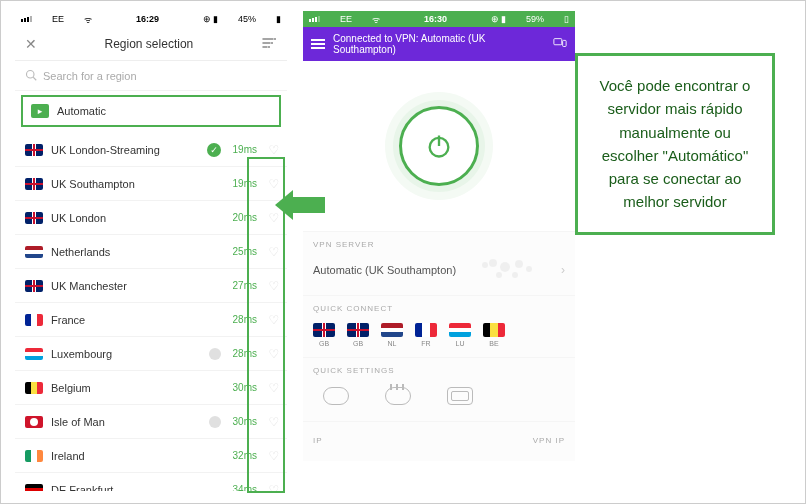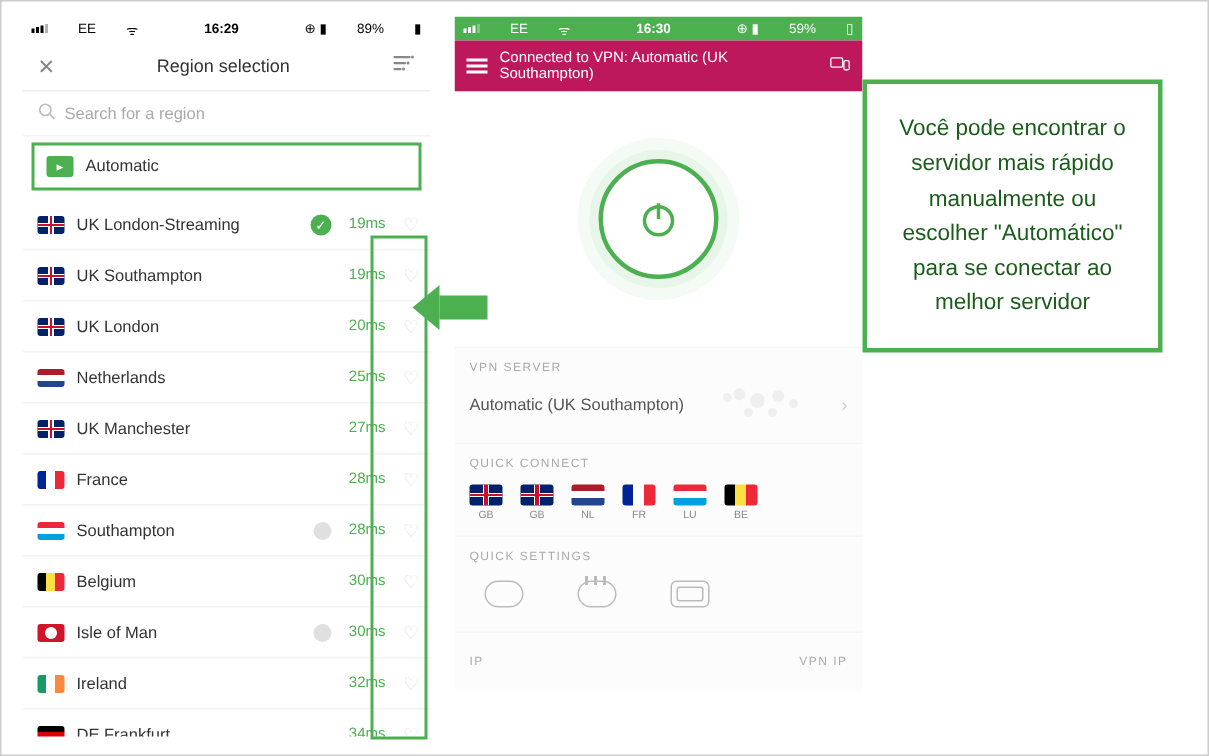--- a/index.html
+++ b/index.html
@@ -108,21 +108,21 @@
   .flag-lu { background:linear-gradient(#ed2939 33%,#fff 33%,#fff 66%,#00a1de 66%); }
   .flag-be { background:linear-gradient(to right,#000 33%,#fae042 33%,#fae042 66%,#ed2939 66%); }
   .flag-im { background:#cf142b; }
   .flag-im::after{content:"";position:absolute;top:2px;left:5px;width:8px;height:8px;background:#fff;border-radius:50%;}
   .flag-ie { background:linear-gradient(to right,#169b62 33%,#fff 33%,#fff 66%,#ff883e 66%); }
   .flag-de { background:linear-gradient(#000 33%,#dd0000 33%,#dd0000 66%,#ffce00 66%); }
 
   
   .greenbar {
     height: 34px;
-    background:#be185d;
+    background:#6d28d9;
     display:flex; align-items:center; gap:8px; padding:0 8px;
     color:#fff; font-size:10px;
   }
   .hamb { display:flex; flex-direction:column; gap:2px; }
   .hamb span{width:14px;height:2px;background:#fff;}
   .greenbar .gb-title{flex:1;}
   .devices-icon svg{width:14px;height:14px;fill:#fff}
   .power-area {
     height: 170px; display:flex; align-items:center; justify-content:center;
     background:#fff;
@@ -184,21 +184,21 @@
           <span class="b2"></span>
           <span class="b3"></span>
           <span class="b4"></span>
         </span>
       <span>EE</span>
       <span>ᯤ</span>
     </div>
     <span class="sb-center">16:29</span>
     <div class="sb-right">
       <span>⊕ ▮</span>
-      <span>89%</span>
+      <span>45%</span>
       <span>▮</span>
     </div>
   </div>
 
   <div class="topbar">
     <span class="close-x">✕</span>
     <span class="title">Region selection</span>
     <span class="sort-icon">
       <svg viewBox="0 0 16 16">
           <path d="M2 4h10M2 8h7M2 12h4" stroke="#888" stroke-width="1.5" stroke-linecap="round"></path>
@@ -255,21 +255,21 @@
         <span class="fav">♡</span>
       </div>
       <div class="server-row">
         <span class="flag flag-fr"></span>
         <span class="server-name">France</span>
         <span class="ping">28ms</span>
         <span class="fav">♡</span>
       </div>
       <div class="server-row">
         <span class="flag flag-lu"></span>
-        <span class="server-name">Southampton</span>
+        <span class="server-name">Luxembourg</span>
         <span class="streaming-badge"></span>
         <span class="ping">28ms</span>
         <span class="fav">♡</span>
       </div>
       <div class="server-row">
         <span class="flag flag-be"></span>
         <span class="server-name">Belgium</span>
         <span class="ping">30ms</span>
         <span class="fav">♡</span>
       </div>

